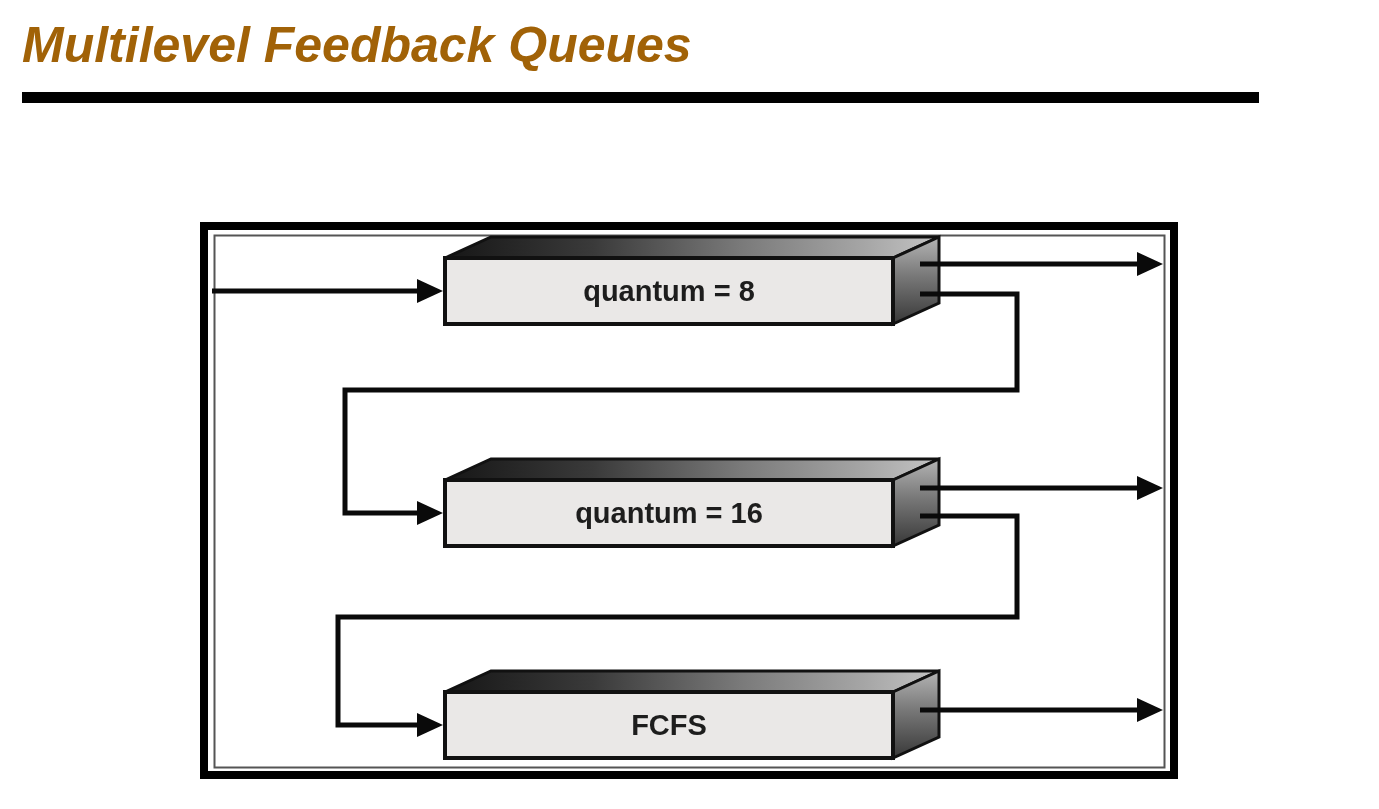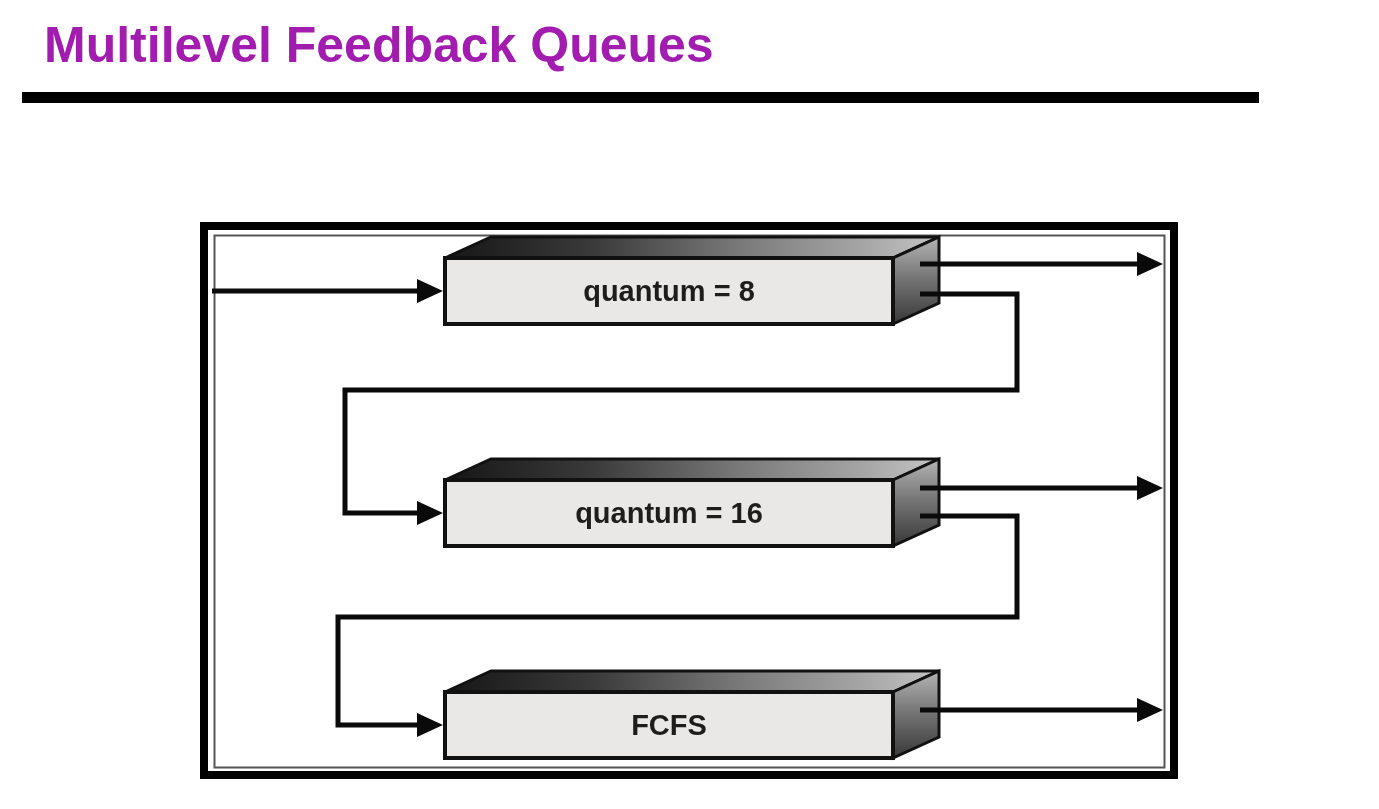--- a/index.html
+++ b/index.html
@@ -12,26 +12,27 @@
     font-family: "Liberation Sans", sans-serif;
   }
   .page {
     position: relative;
     width: 1379px;
     height: 809px;
     background: #ffffff;
   }
   .slide-title {
     position: absolute;
-    left: 44px;
+    left: 22px;
     top: 16px;
     font-family: "Liberation Sans", sans-serif;
     font-size: 50px;
     font-weight: 700;
-    color: #a21caf;
+    font-style: italic;
+    color: #a16207;
     letter-spacing: 0px;
     white-space: nowrap;
   }
   .title-rule {
     position: absolute;
     left: 22px;
     top: 92px;
     width: 1237px;
     height: 11px;
     background: #000000;

